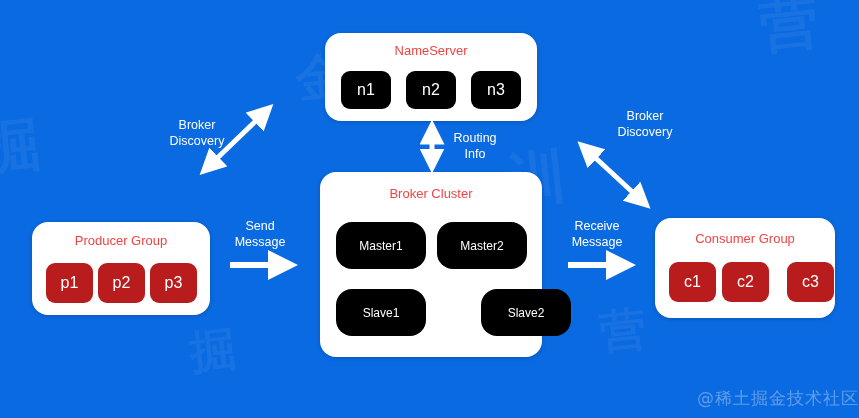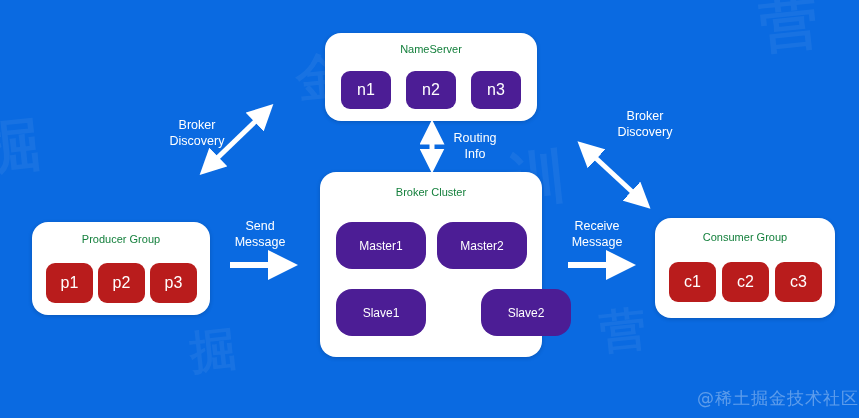--- a/index.html
+++ b/index.html
@@ -41,36 +41,36 @@
     background: #ffffff;
     border-radius: 16px;
     box-shadow: 0 1px 4px rgba(0,0,0,0.18);
     box-sizing: border-box;
   }
   .panel-title {
     position: absolute;
     left: 0;
     right: 0;
     text-align: center;
-    color: #15803d;
-    font-size: 11px;
+    color: #ef4444;
+    font-size: 13px;
     font-family: "Liberation Sans", sans-serif;
     white-space: nowrap;
   }
   .node {
     position: absolute;
     border-radius: 9px;
     display: flex;
     align-items: center;
     justify-content: center;
     color: #ffffff;
     font-size: 16px;
     box-sizing: border-box;
   }
-  .node.green { background: #4c1d95; }
+  .node.green { background: #000000; }
   .node.orange { background: #b91c1c; }
   .node.big { font-size: 12px; border-radius: 16px; }
 
   
   .blue-label {
     position: absolute;
     color: #ffffff;
     font-size: 12.5px;
     line-height: 16px;
     text-align: center;
@@ -125,21 +125,21 @@
     <div class="panel-title" style="top:11px;">Producer Group</div>
     <div class="node orange" style="left:14px; top:41px; width:47px; height:40px;">p1</div>
     <div class="node orange" style="left:66px; top:41px; width:47px; height:40px;">p2</div>
     <div class="node orange" style="left:118px; top:41px; width:47px; height:40px;">p3</div>
   </div>
 
   <div class="panel" style="left:655px; top:218px; width:180px; height:100px;">
     <div class="panel-title" style="top:13px;">Consumer Group</div>
     <div class="node orange" style="left:14px; top:44px; width:47px; height:40px;">c1</div>
     <div class="node orange" style="left:67px; top:44px; width:47px; height:40px;">c2</div>
-    <div class="node orange" style="left:120px; top:44px; width:47px; height:40px;">c3</div>
+    <div class="node orange" style="left:132px; top:44px; width:47px; height:40px;">c3</div>
   </div>
 
   <div class="blue-label" style="left:152px; top:117px; width:90px;">
     <div>Broker</div>
     <div>Discovery</div>
   </div>
   <svg class="arrow" style="left:200px; top:104px;" width="80" height="76" viewBox="0 0 80 76">
     <defs>
       <marker id="headA" markerWidth="5.2" markerHeight="5.2" refX="2.6" refY="2.6" orient="auto">
         <path d="M0,0 L5.2,2.6 L0,5.2 z" fill="#ffffff"></path>

